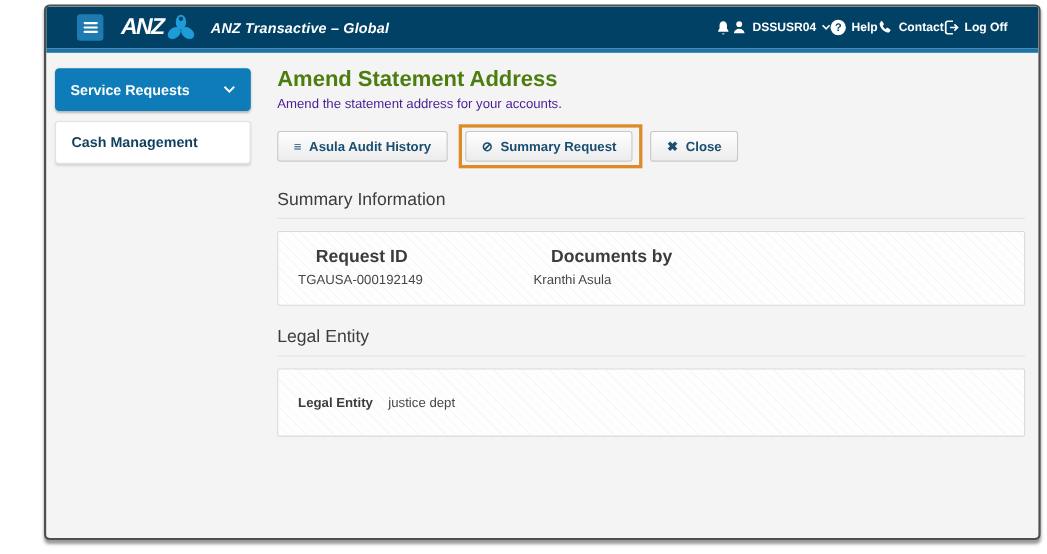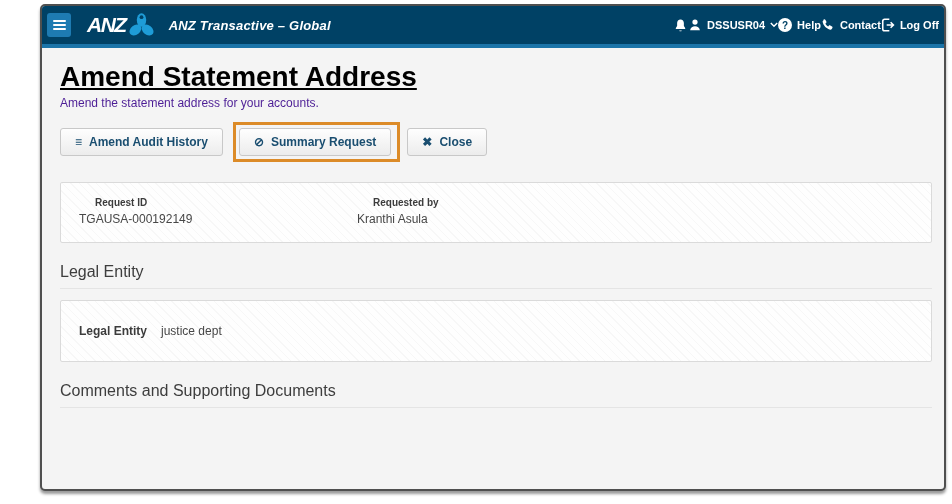--- a/index.html
+++ b/index.html
@@ -8,21 +8,21 @@
 
   .frame {
     position:relative; width:906px; height:487px; margin:4px 0 0 40px;
     border:2px solid #4f4f4f; border-radius:5px; overflow:hidden;
     background:#f4f4f4; box-shadow:0 3px 3px rgba(0,0,0,.4);
   }
 
   
   .topbar {
     height:38px; background:#004165; display:flex; align-items:center;
-    padding:0 5px; color:#fff;
+    padding:0 28px; color:#fff;
   }
   .menu-btn {
     width:24px; height:24px; background:#1e7bb2; border-radius:3px;
     display:flex; flex-direction:column; justify-content:center; align-items:center;
     gap:2px; cursor:pointer; flex:0 0 auto;
   }
   .menu-btn i { display:block; width:13px; height:2px; background:#fff; border-radius:1px; }
   .logo { display:flex; align-items:center; margin-left:16px; }
   .logo-text { font-size:21px; font-weight:800; font-style:italic; letter-spacing:-1.5px; color:#fff; }
   .logo svg { margin-left:2px; }
@@ -45,21 +45,21 @@
   .side-item.active {
     background:#0d7cb8; color:#fff; padding:12px 14px; margin-bottom:9px;
     box-shadow:0 1px 2px rgba(0,0,0,.25);
   }
   .side-item.plain {
     background:#fff; color:#123f5e; padding:11px 14px;
     border:1px solid #e2e2e2; border-radius:3px; box-shadow:0 1px 2px rgba(0,0,0,.12);
   }
 
   main { flex:1; padding:13px 12px 0 18px; overflow:hidden; }
-  .page-title { font-size:28px; font-weight:600; color:#000000;text-decoration:underline; }
+  .page-title { font-size:20px; font-weight:600; color:#4d7c0f; }
   .page-subtitle { font-size:12px; color:#4c1d95; margin-top:3px; }
 
   
   .toolbar { margin-top:12px; display:flex; align-items:center; }
   .btn {
     display:inline-flex; align-items:center; gap:7px; padding:6px 14px;
     font-size:12px; font-weight:bold; color:#1a4e70; cursor:pointer;
     background:linear-gradient(#fefefe,#ececec); border:1px solid #c8c8c8; border-radius:3px;
     white-space:nowrap;
   }
@@ -73,21 +73,21 @@
     font-size:16px; font-weight:500; color:#3d3d3d; padding-bottom:7px;
     border-bottom:1px solid #e4e4e4;
   }
   .panel {
     margin-top:11px; border:1px solid #dadada; border-radius:2px;
     background-color:#fefefe;
     background-image:repeating-linear-gradient(45deg, rgba(0,0,0,.027) 0, rgba(0,0,0,.027) 1px, transparent 1px, transparent 6px);
   }
   .summary-panel { padding:14px 18px 16px; }
   .summary-grid { display:grid; grid-template-columns:1fr 1fr 1fr; row-gap:13px; }
-  .field-label { font-size:10px; font-weight:bold; color:#3c3c3c;padding-left:16px; }
+  .field-label { font-size:16px; font-weight:bold; color:#3c3c3c;padding-left:16px; }
   .field-value { font-size:12px; color:#474747; margin-top:4px; }
 
   .legal-panel { padding:23px 18px; display:flex; align-items:baseline; gap:14px; }
   .legal-label { font-size:12px; font-weight:bold; color:#3c3c3c; }
   .legal-value { font-size:12px; color:#474747; }
 </style>
 </head>
 <body>
 
 <div class="frame">
@@ -148,65 +148,73 @@
           <path d="M6.5 8h7.5M11 4.8 14.2 8 11 11.2" fill="none" stroke="#fff" stroke-width="1.8"></path>
         </svg>
         <span>Log Off</span>
       </span>
     </div>
   </div>
   <div class="accent-strip"></div>
 
   <div class="content">
 
+    <aside>
+      <div class="side-item active">
+        <span>Service Requests</span>
+        <svg width="11" height="7" viewBox="0 0 12 8">
+          <path d="M1 1l5 5 5-5" fill="none" stroke="#fff" stroke-width="2"></path>
+        </svg>
+      </div>
+      <div class="side-item plain">
+        <span>Cash Management</span>
+      </div>
+    </aside>
 
     <main>
       <div class="page-title">Amend Statement Address</div>
       <div class="page-subtitle">Amend the statement address for your accounts.</div>
 
       <div class="toolbar">
         <button class="btn">
           <span class="ic">≡</span>
-          <span>Amend Audit History</span>
+          <span>Asula Audit History</span>
         </button>
         <span class="annotation-box">
           <button class="btn">
             <span class="ic">⊘</span>
             <span>Summary Request</span>
           </button>
         </span>
         <button class="btn">
           <span class="ic">✖</span>
           <span>Close</span>
         </button>
       </div>
 
       <div class="section">
+        <div class="section-heading">Summary Information</div>
         <div class="panel summary-panel">
           <div class="summary-grid">
             <div>
               <div class="field-label">Request ID</div>
               <div class="field-value">TGAUSA-000192149</div>
             </div>
             <div>
-              <div class="field-label">Requested by</div>
+              <div class="field-label">Documents by</div>
               <div class="field-value">Kranthi Asula</div>
             </div>
           </div>
         </div>
       </div>
 
       <div class="section">
         <div class="section-heading">Legal Entity</div>
         <div class="panel legal-panel">
           <span class="legal-label">Legal Entity</span>
           <span class="legal-value">justice dept</span>
         </div>
       </div>
 
-      <div class="section">
-        <div class="section-heading">Comments and Supporting Documents</div>
-
-      </div>
 
     </main>
   </div>
 </div>
 
 </body></html>

